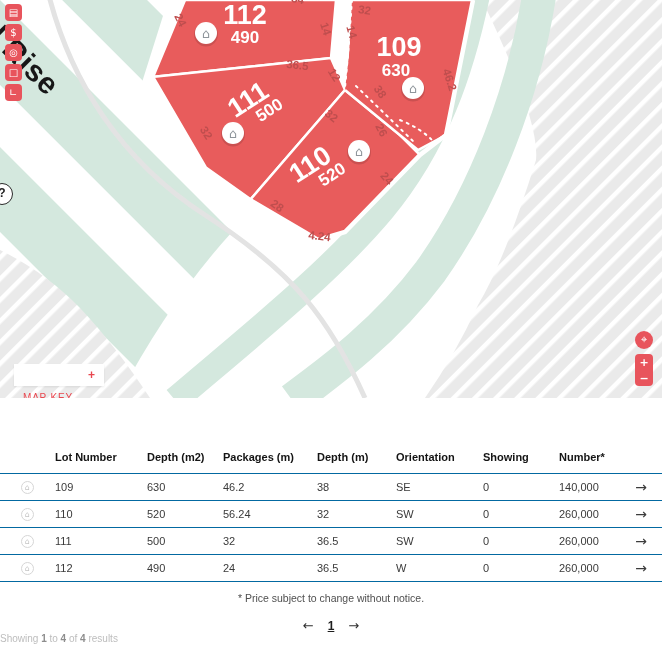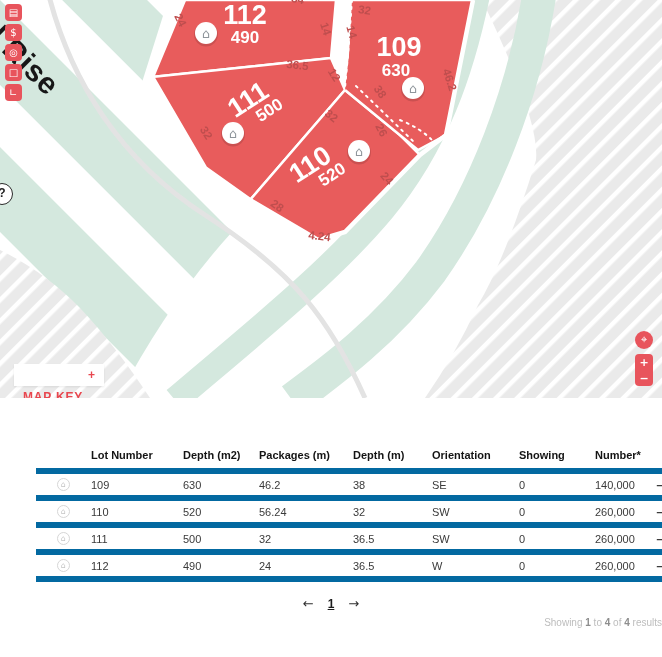--- a/index.html
+++ b/index.html
@@ -18,56 +18,56 @@
   .tool-btn { width:17px; height:17px; border:none; border-radius:4px; background:#e8545c;
     color:#fff; font-size:10px; line-height:17px; text-align:center; cursor:pointer;
     font-family:"DejaVu Sans", sans-serif; padding:0; }
 
   .help-bubble { position:absolute; left:-9px; top:183px; width:22px; height:22px;
     background:#fff; border:1.6px solid #2b2b2b; border-radius:50%;
     font-size:12px; font-weight:bold; color:#222; text-align:center; line-height:19px; }
 
   .map-key { position:absolute; left:14px; top:364px; width:90px; height:22px; background:#fff;
     display:flex; align-items:center; padding:0 9px; cursor:pointer; box-shadow:0 1px 2px rgba(0,0,0,.08); }
-  .map-key-label { flex:1; font-size:12px; font-weight:bold; letter-spacing:.8px; color:#e8474f;margin-top:44px; }
+  .map-key-label { flex:1; font-size:10px; font-weight:normal; letter-spacing:.8px; color:#e8474f;margin-top:44px; }
   .map-key-toggle { font-size:12px; color:#e8474f; font-weight:bold; }
 
   .locate-btn { position:absolute; left:635px; top:331px; width:18px; height:18px; border:none;
     border-radius:50%; background:#e8545c; color:#fff; font-size:11px; line-height:18px;
     text-align:center; padding:0; cursor:pointer; font-family:"DejaVu Sans", sans-serif; }
   .zoom-ctl { position:absolute; left:635px; top:354px; width:18px; height:32px; background:#e8545c;
     border-radius:4px; display:flex; flex-direction:column; overflow:hidden; }
   .zoom-ctl button { flex:1; border:none; background:transparent; color:#fff; font-size:11px;
     font-weight:bold; cursor:pointer; padding:0; line-height:15px; font-family:"DejaVu Sans", sans-serif; }
 
   
   .dim { font-size:11.5px; font-weight:600; fill:#bf4e4e; text-anchor:middle; }
   .lotnum { font-size:27px; font-weight:800; fill:#ffffff; text-anchor:middle; }
   .lotarea { font-size:17px; font-weight:700; fill:#ffffff; text-anchor:middle; }
   .house-glyph { font-size:13px; fill:#8f969c; text-anchor:middle; font-family:"DejaVu Sans", sans-serif; }
 
   
   .lower { width:662px; padding-top:43px; background:#fff; }
   .t-row { display:grid; grid-template-columns:55px 92px 76px 94px 79px 87px 76px 61px 1fr;
-    align-items:center; height:27px; border-bottom:6px solid #0369a1;margin-left:36px; }
+    align-items:center; height:27px; border-bottom:1px solid #0369a1; }
   .t-head { height:33px; }
   .t-head .cell { font-size:11px; font-weight:bold; color:#141414; }
   .cell { font-size:11px; color:#3a3a3a; }
   .icon-cell { display:flex; justify-content:center; }
   .row-circle { width:13px; height:13px; border:1px solid #d6d6d6; border-radius:50%;
     display:flex; align-items:center; justify-content:center; font-size:8px; color:#c4c4c4;
     font-family:"DejaVu Sans", sans-serif; }
   .arrow-cell { display:flex; justify-content:center; }
   .row-arrow { font-size:14px; color:#3c3c3c; cursor:pointer; font-family:"DejaVu Sans", sans-serif; }
 
   .price-note { margin-top:10px; text-align:center; font-size:10.5px; color:#4f4f4f; }
   .pager { margin-top:14px; display:flex; justify-content:center; align-items:center; gap:14px; }
   .pager-arrow { font-size:13px; color:#2e2e2e; cursor:pointer; font-family:"DejaVu Sans", sans-serif; }
   .page-num { font-size:12px; font-weight:bold; color:#1d1d1d; text-decoration:underline; cursor:pointer; }
-  .showing { margin-top:6px; text-align:right; font-size:10px; color:#bdbdbd; }
+  .showing { text-align:left; font-size:10px; color:#bdbdbd; }
   .showing .num { font-weight:bold; color:#8d8d8d; }
 </style>
 </head>
 <body>
 
 <div class="map-wrap">
   <svg class="map-svg" width="662" height="398" viewBox="0 0 662 398">
     <defs>
       <pattern id="hatch" width="15" height="15" patternUnits="userSpaceOnUse" patternTransform="rotate(-45)">
         <rect width="15" height="15" fill="#eaeaea"></rect>
@@ -258,20 +258,21 @@
     <div class="cell">24</div>
     <div class="cell">36.5</div>
     <div class="cell">W</div>
     <div class="cell">0</div>
     <div class="cell">260,000</div>
     <div class="cell arrow-cell">
         <span class="row-arrow">→</span>
       </div>
   </div>
 
+  <div class="price-note">* Price subject to change without notice.</div>
 
   <div class="pager">
     <span class="pager-arrow">←</span>
     <span class="page-num">1</span>
     <span class="pager-arrow">→</span>
   </div>
 
   <div class="showing">
     <span>Showing</span>
     <span class="num">1</span>

